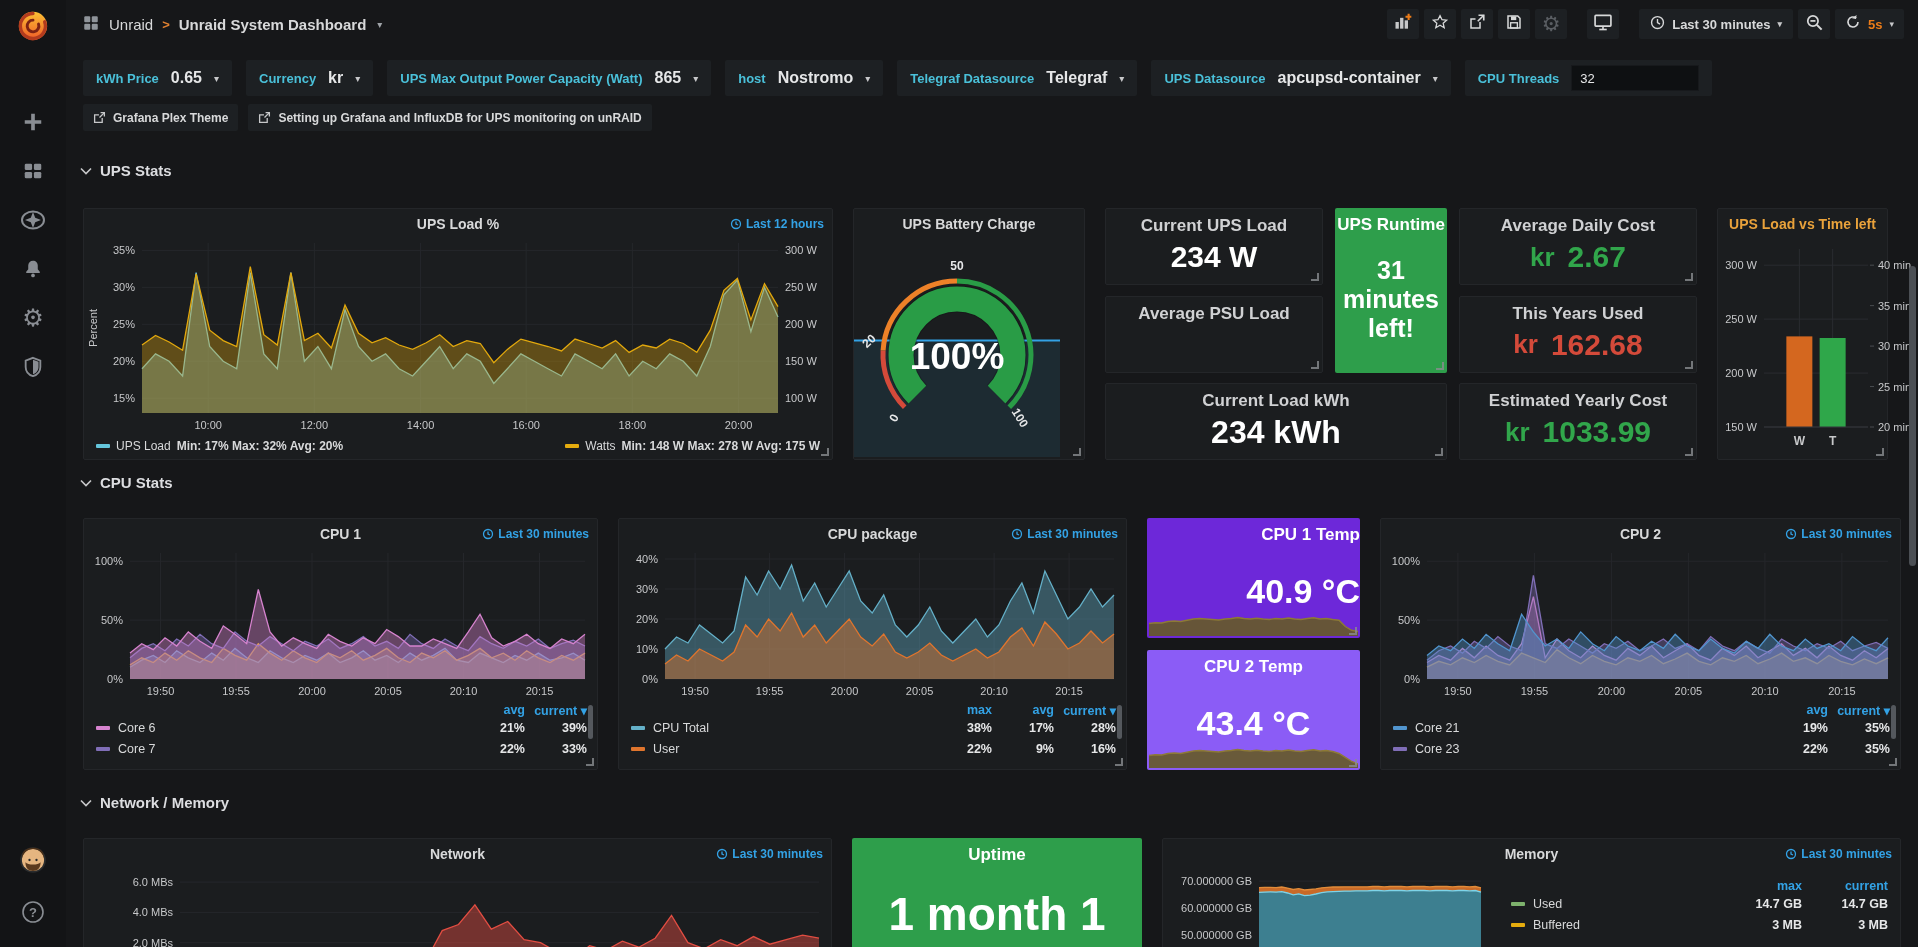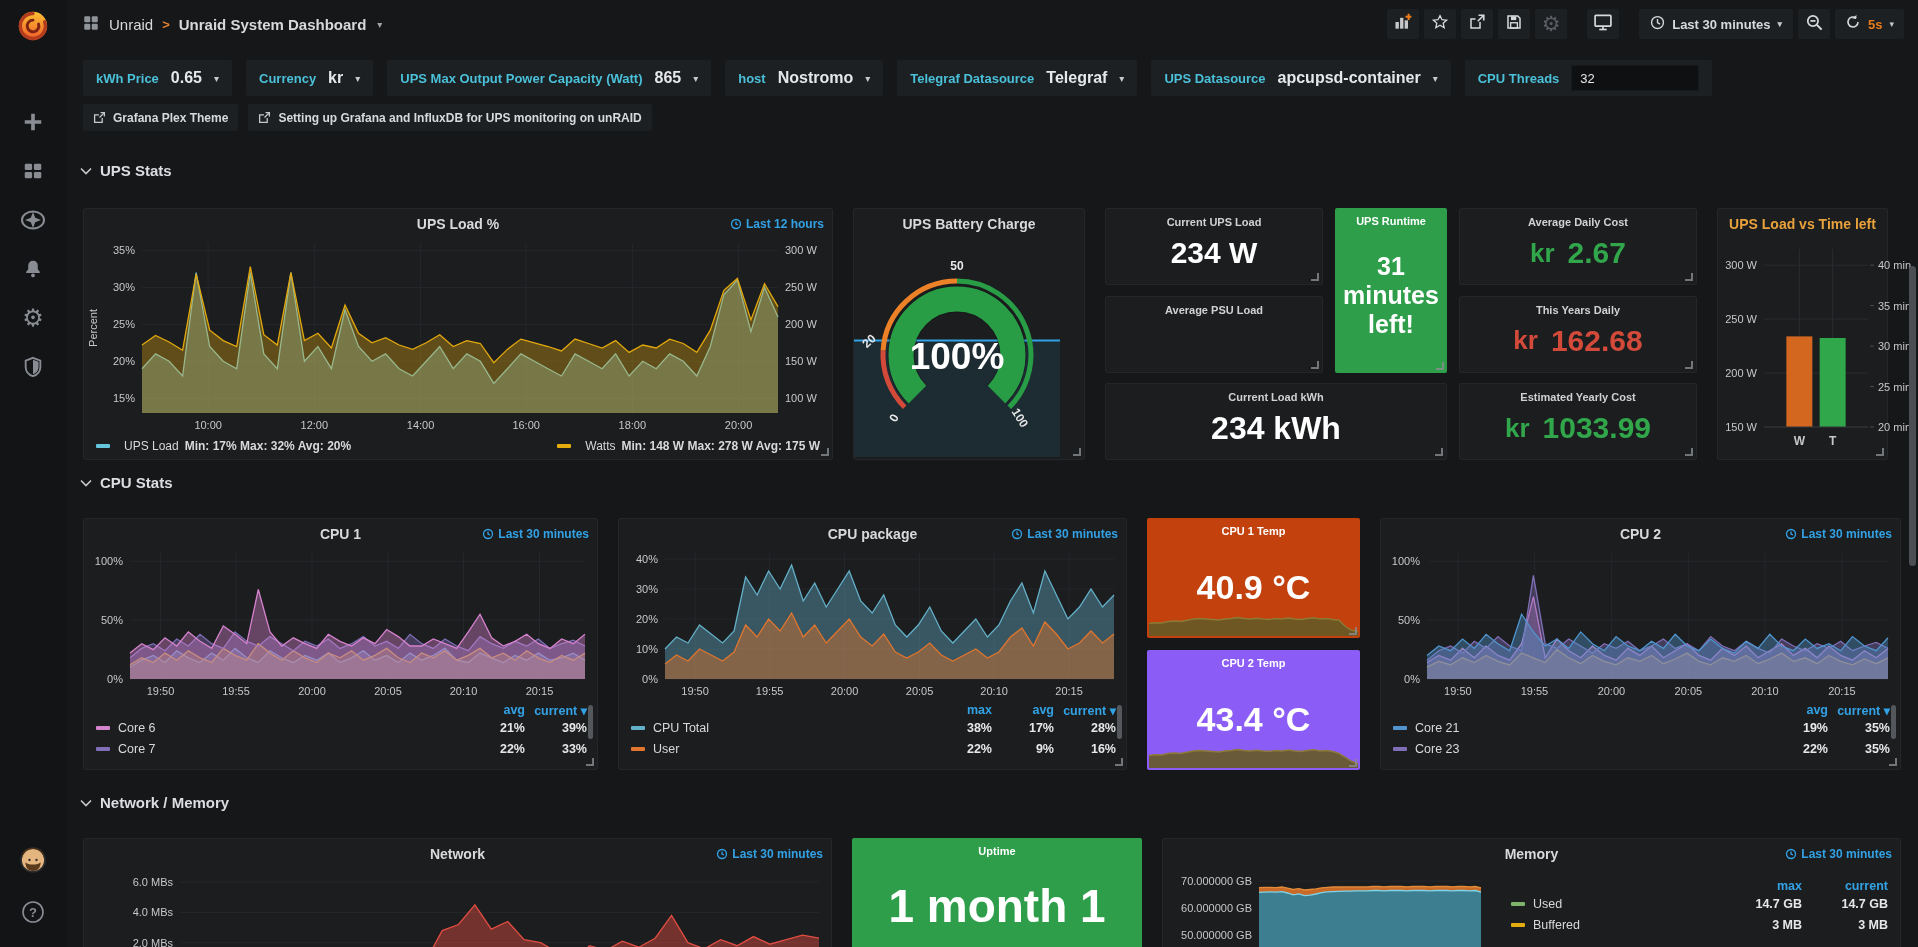--- a/index.html
+++ b/index.html
@@ -49,36 +49,36 @@
   .plot { position:relative; width:100%; }
   .chart-svg { position:absolute; left:0; top:0; }
   .ax { font-size:11px; fill:#c7c8ca; font-family:"Liberation Sans",sans-serif; }
   .ax-cat { font-size:12px; fill:#c7c8ca; }
 
   
   .lg-inline { position:absolute; left:12px; right:12px; bottom:6px; display:flex; font-size:12px; color:#d8d9da; }
   .lg-inline .grp { display:flex; align-items:center; gap:6px; }
   .lg-inline .grp.right { margin-left:auto; }
   .lg-mark { width:14px; height:4px; border-radius:1px; display:inline-block; }
-  .lg-inline .nm { cursor:pointer;margin-left:8px; }
+  .lg-inline .nm { cursor:pointer; }
   .lg-inline .st { font-weight:bold; }
   .lg-table { position:absolute; left:12px; right:10px; bottom:6px; font-size:12.5px; }
   .lg-row { display:flex; align-items:flex-start; height:21px; }
   .lg-row.lg-head { height:18px; }
   .lg-name { flex:1; display:flex; align-items:center; gap:8px; color:#d8d9da; cursor:pointer; }
   .lg-col { width:62px; text-align:right; color:#33a2e5; font-weight:bold; cursor:pointer; }
   .lg-val { width:62px; text-align:right; color:#e6e7e8; font-weight:bold; }
   .lg-scroll { position:absolute; right:-6px; top:2px; width:5px; height:34px; background:#54585d; border-radius:3px; cursor:pointer; }
   .lg-table.wide .lg-col, .lg-table.wide .lg-val { width:86px; }
 
   
   .stats-grid { display:grid; grid-template-columns:218px 112px 238px; grid-template-rows:77px 77px 77px; gap:10.5px 12px; width:592px; flex:none; }
   .statpanel { position:relative; background:#1b1d1f; border:1px solid #242629; border-radius:2px; display:flex; flex-direction:column; overflow:hidden; }
   .statpanel::after { content:""; position:absolute; right:3px; bottom:3px; width:6px; height:6px; border-right:2px solid #8a8d90; border-bottom:2px solid #8a8d90; opacity:.8; }
-  .stat-title { text-align:center; font-size:11px; font-weight:bold; color:#d0d1d3; padding-top:7px; cursor:pointer; }
+  .stat-title { text-align:center; font-size:17px; font-weight:bold; color:#d0d1d3; padding-top:7px; cursor:pointer; }
   .stat-value { flex:1; display:flex; align-items:center; justify-content:center; font-weight:bold; font-size:30px; color:#fff; padding-bottom:6px; }
   .stat-value .pfx { font-size:26px; margin-right:13px; }
   .statpanel.green { border:none; }
   .statpanel.green .stat-title { color:#fff; }
   .runtime-value { flex:1; display:flex; align-items:center; justify-content:center; text-align:center; font-size:25px; line-height:29px; font-weight:bold; color:#fff; padding:0 4px 8px; }
   .temp-panel { height:120px; }
   .temp-value { flex:1; display:flex; align-items:center; justify-content:center; font-size:34px; font-weight:bold; color:#fff; }
   .spark-box { position:absolute; left:2px; right:2px; bottom:2px; height:30px; }
   .uptime-value { text-align:center; font-size:46px; font-weight:bold; color:#fff; margin-top:22px; white-space:nowrap; }
 
@@ -415,21 +415,21 @@
         <div class="stat-title">Average Daily Cost</div>
         <div class="stat-value" style="color: rgb(49, 166, 75);">
               <span class="pfx">kr</span>
               <span>2.67</span>
             </div>
       </div>
       <div class="statpanel" style="grid-column:1;grid-row:2">
         <div class="stat-title">Average PSU Load</div>
       </div>
       <div class="statpanel" style="grid-column:3;grid-row:2">
-        <div class="stat-title">This Years Daily</div>
+        <div class="stat-title">This Years Used</div>
         <div class="stat-value" style="color: rgb(212, 74, 58);">
               <span class="pfx">kr</span>
               <span>162.68</span>
             </div>
       </div>
       <div class="statpanel" style="grid-column:1/3;grid-row:3">
         <div class="stat-title">Current Load kWh</div>
         <div class="stat-value" style="font-size: 32px; color: rgb(255, 255, 255);">
               <span>234 kWh</span>
             </div>
@@ -618,21 +618,21 @@
               </span>
               <span class="lg-val">22%</span>
               <span class="lg-val">9%</span>
               <span class="lg-val">16%</span>
             </div>
             <div class="lg-scroll"></div>
           </div>
     </div>
 
     <div class="temps-col">
-      <div class="statpanel green temp-panel" style="background: #c2410c;">
+      <div class="statpanel green temp-panel" style="background: #6d28d9; align-items: flex-end;">
         <div class="stat-title">CPU 1 Temp</div>
         <div class="temp-value">40.9 °C</div>
         <div class="spark-box">
               <svg width="209" height="30" class="chart-svg">
                 <polygon points="0.0,17.5 6.3,16.8 12.7,17.0 19.0,15.5 25.3,15.0 31.7,15.5 38.0,14.2 44.3,13.0 50.7,12.5 57.0,13.0 63.3,13.5 69.7,14.0 76.0,13.0 82.3,12.5 88.7,11.5 95.0,12.5 101.3,13.0 107.7,12.3 114.0,13.0 120.3,13.5 126.7,12.5 133.0,13.0 139.3,12.0 145.7,13.0 152.0,13.5 158.3,12.5 164.7,11.8 171.0,13.0 177.3,12.5 183.7,13.5 190.0,14.2 196.3,20.5 202.7,24.3 209.0,25.5 209,30 0,30" fill="#655a26" fill-opacity="0.9"></polygon>
                 <polyline points="0.0,17.5 6.3,16.8 12.7,17.0 19.0,15.5 25.3,15.0 31.7,15.5 38.0,14.2 44.3,13.0 50.7,12.5 57.0,13.0 63.3,13.5 69.7,14.0 76.0,13.0 82.3,12.5 88.7,11.5 95.0,12.5 101.3,13.0 107.7,12.3 114.0,13.0 120.3,13.5 126.7,12.5 133.0,13.0 139.3,12.0 145.7,13.0 152.0,13.5 158.3,12.5 164.7,11.8 171.0,13.0 177.3,12.5 183.7,13.5 190.0,14.2 196.3,20.5 202.7,24.3 209.0,25.5" fill="none" stroke="#8d7a36" stroke-width="1.4"></polyline>
               </svg>
             </div>
       </div>
       <div class="statpanel green temp-panel" style="background: #8b5cf6; justify-content: flex-end;">

